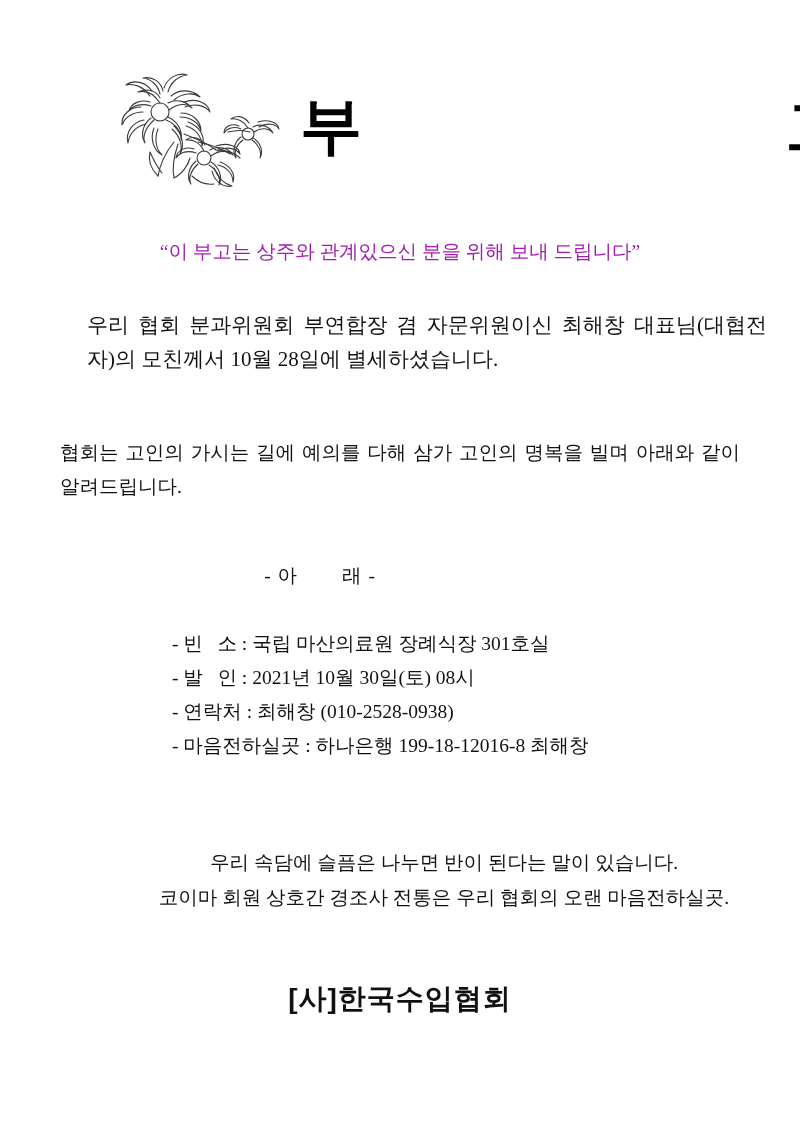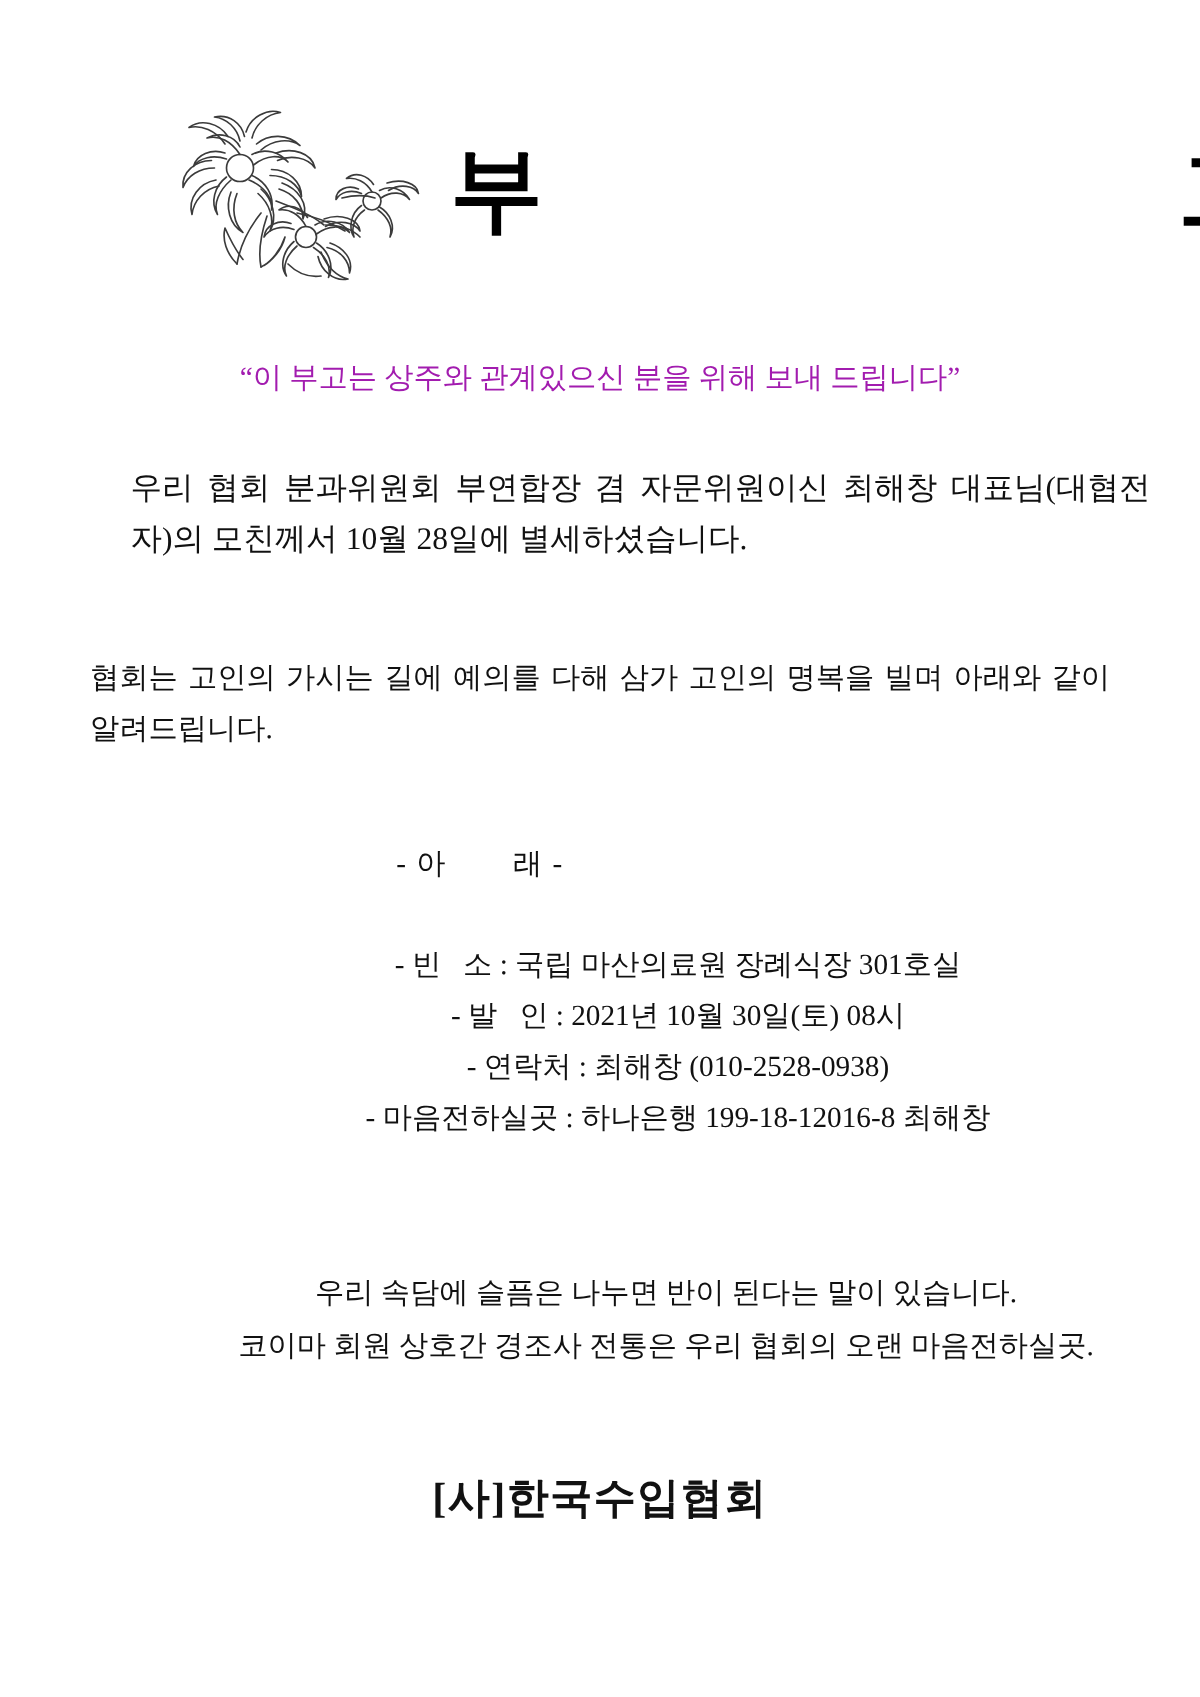--- a/index.html
+++ b/index.html
@@ -96,21 +96,21 @@
   .arae .sp { display: inline-block; width: 44px; }
 
   .details {
     position: absolute;
     top: 627px;
     left: 172px;
     width: 560px;
     font-size: 19.5px;
     line-height: 34px;
   }
-  .details .row { white-space: pre; text-align: center; }
+  .details .row { white-space: pre; }
 
   .closing {
     position: absolute;
     top: 845px;
     left: 0;
     width: 800px;
     text-align: center;
     font-size: 19.5px;
     line-height: 35px;
     margin-left: 44px;
@@ -118,21 +118,21 @@
 
   .org {
     position: absolute;
     top: 980px;
     left: 0;
     width: 800px;
     text-align: center;
     font-size: 28px;
     font-weight: 700;
     letter-spacing: 1px;
-    font-family: Liberation Serif, serif;
+    font-family: Liberation Sans, sans-serif;
   }
 </style>
 </head>
 <body>
 
 <div class="page">
 
   <div class="header">
 
     <div class="flower-wrap">

